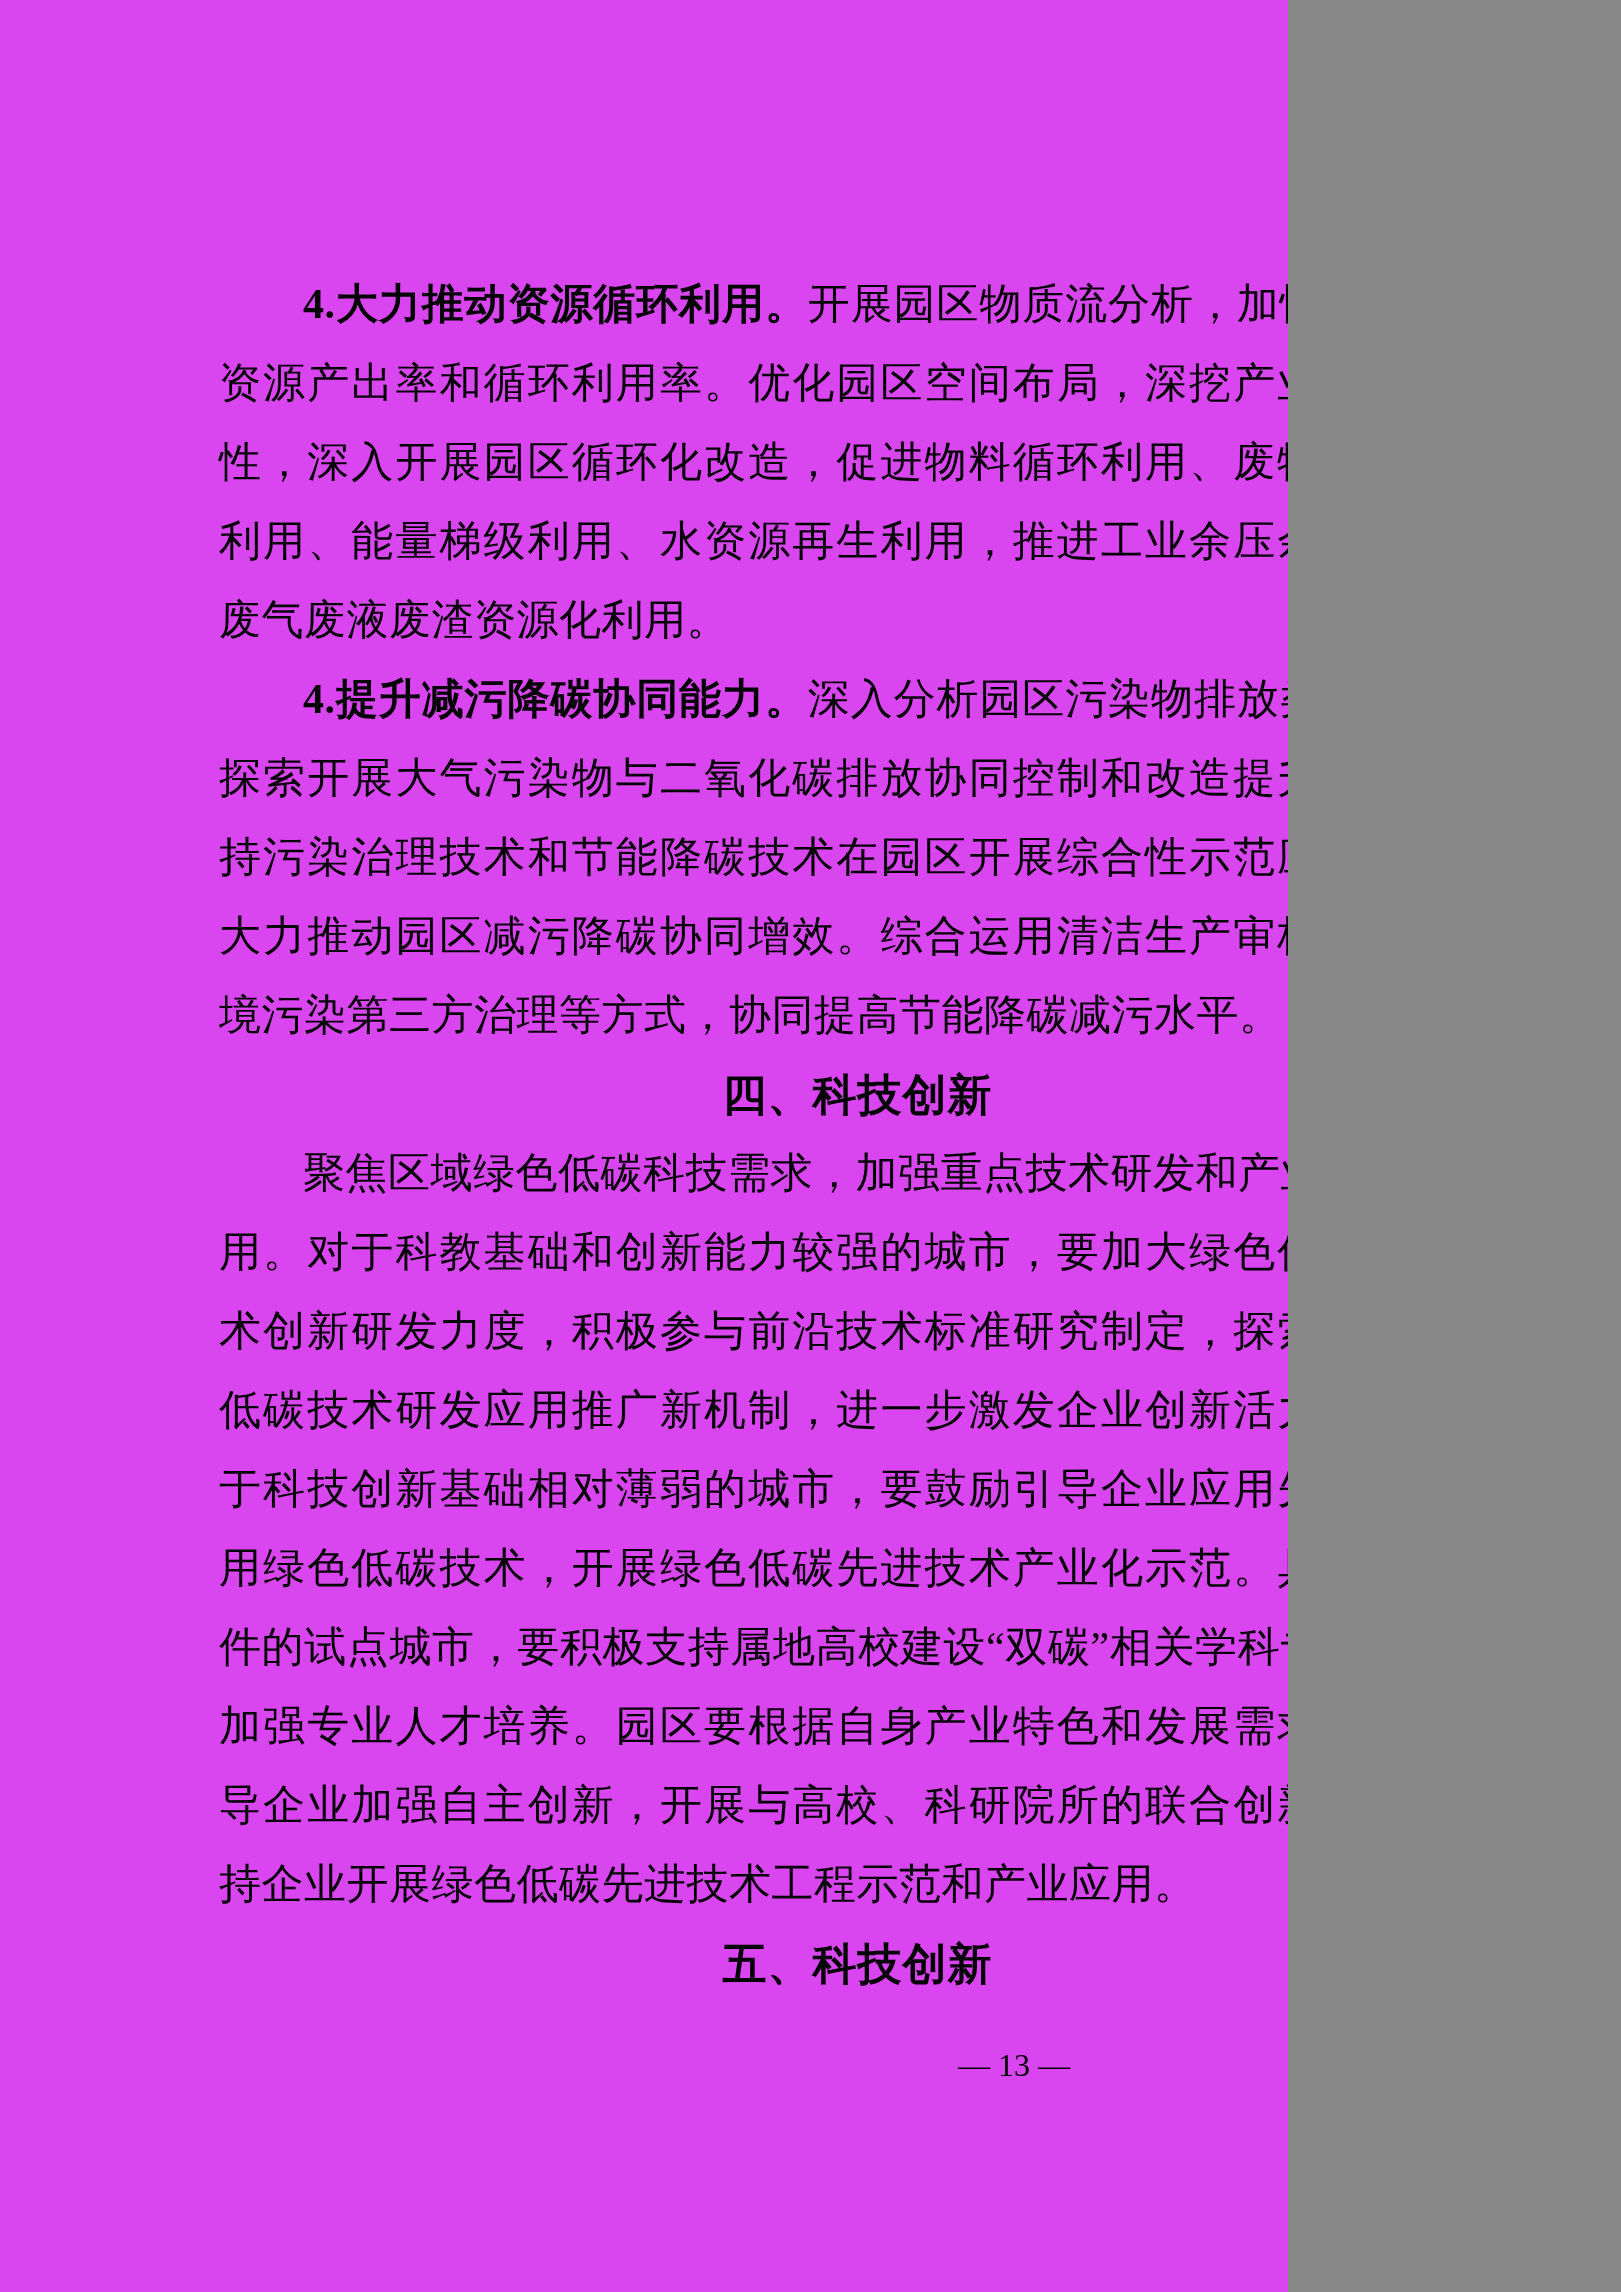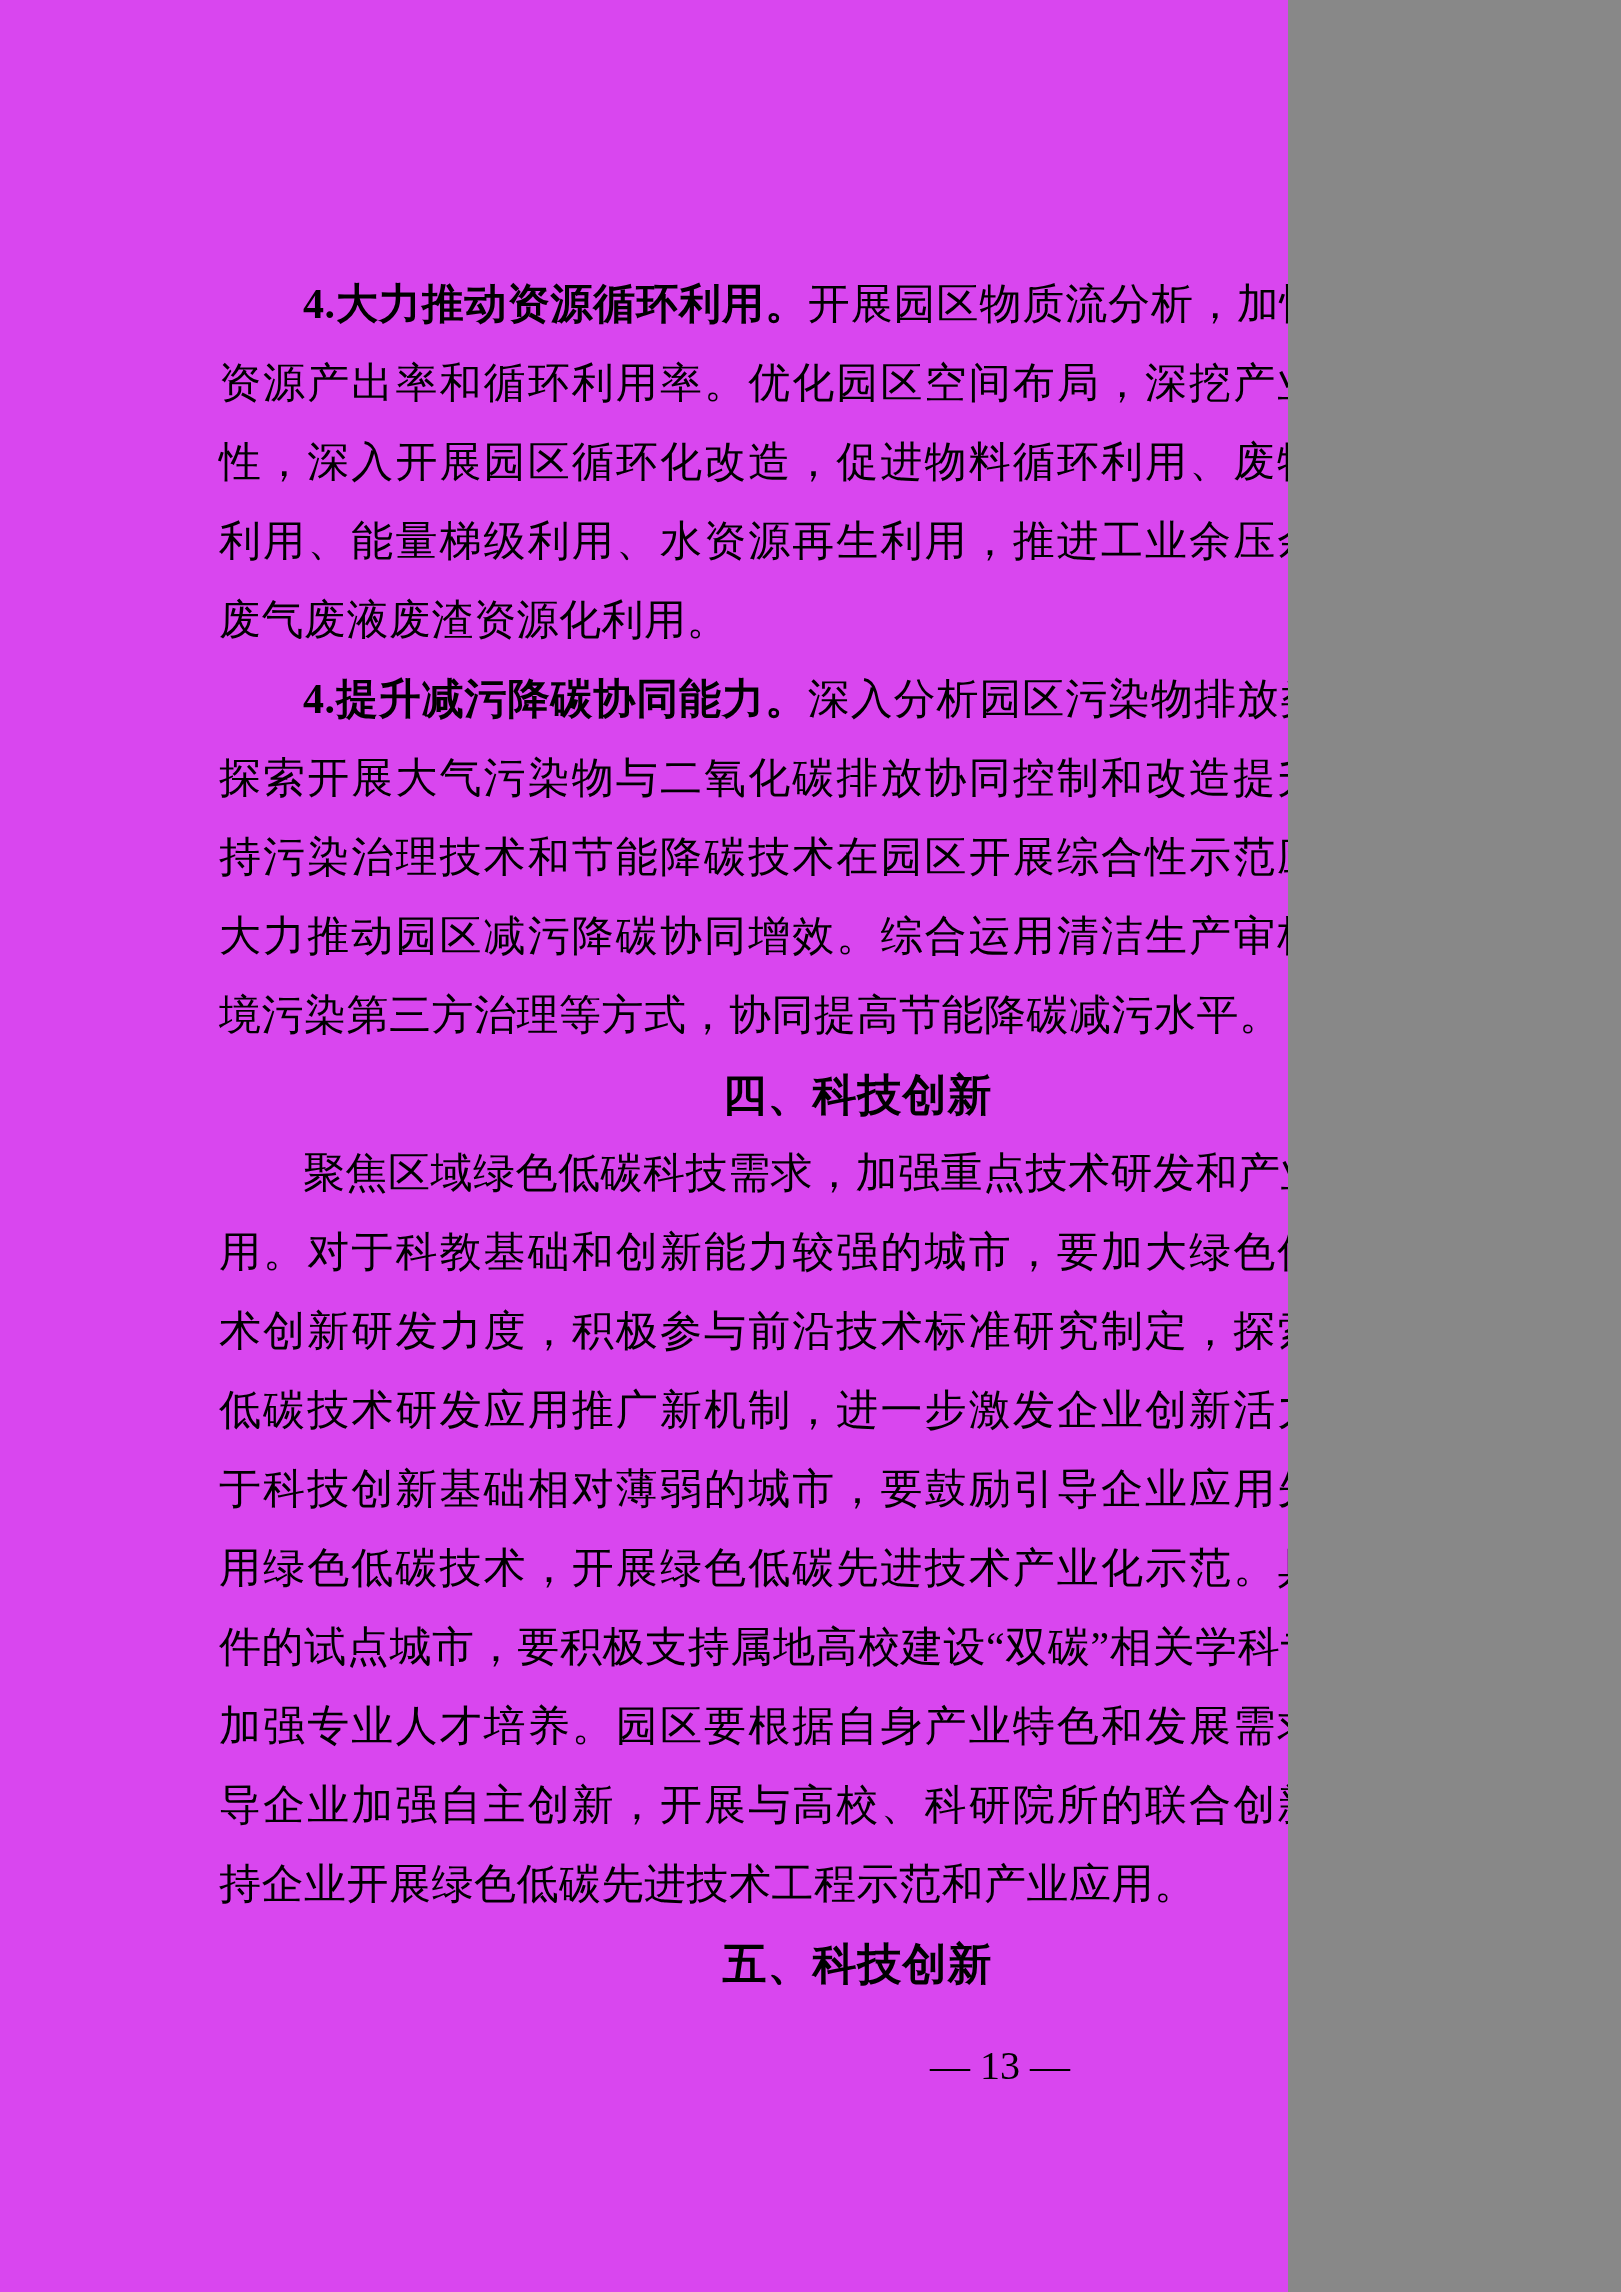--- a/index.html
+++ b/index.html
@@ -42,21 +42,21 @@
     font-size: 44px;
     line-height: 79px;
     text-indent: 2em;
     text-align: center;
     letter-spacing: 1px;
   }
   .page-footer {
     position: absolute;
     top: 2041px;
     right: 218px;
-    font-size: 40px;
+    font-size: 32px;
     line-height: 49px;
     font-family: "Liberation Serif", "DejaVu Serif", serif;
     color: #000000;
     white-space: nowrap;
   }
 </style>
 </head>
 <body>
 
 <div class="page">

